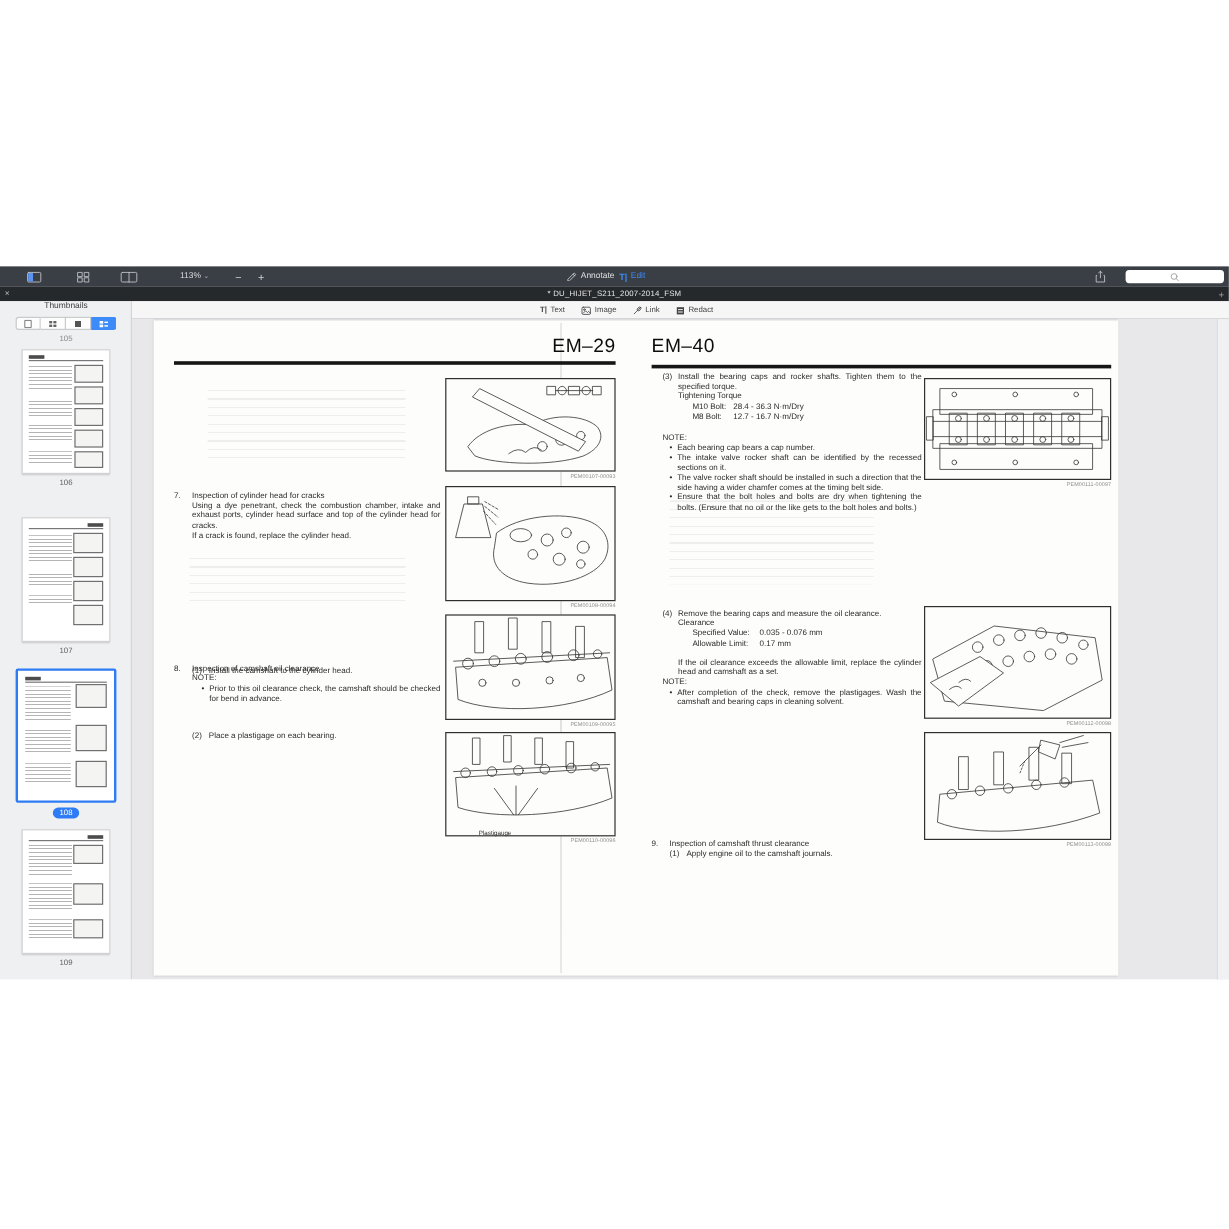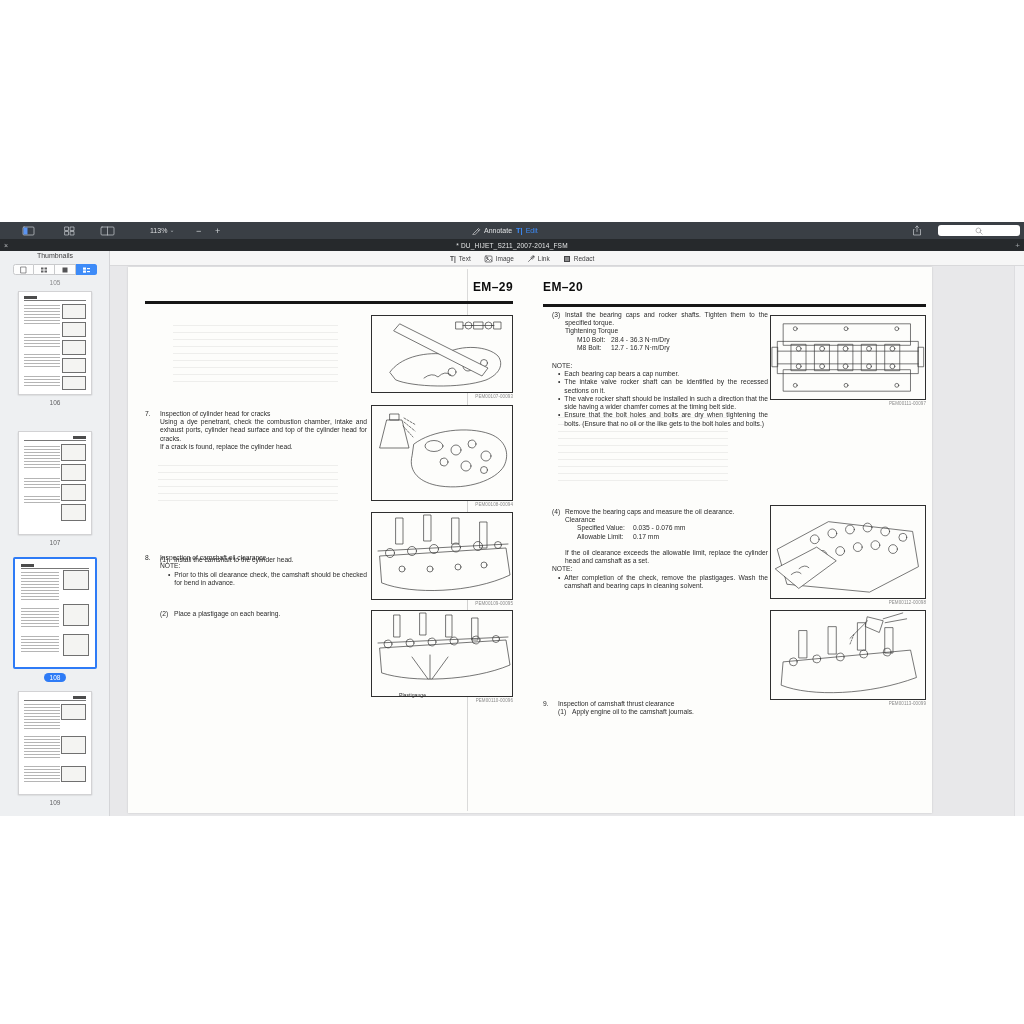--- a/index.html
+++ b/index.html
@@ -62,21 +62,21 @@
   .mini-box{position:absolute;border:.5px solid #707070;background:#f4f4f2;}
 
   
   .content{position:absolute;left:110px;top:44px;width:914px;height:550px;background:#e8e8ea;}
   .vscroll{position:absolute;right:0;top:0;width:10px;height:550px;background:#f1f1f3;border-left:1px solid #dddde0;}
   .spread{position:absolute;left:18px;top:1px;width:804px;height:546px;background:#fdfdfb;
     box-shadow:0 0 2px rgba(0,0,0,.15);}
   .crease{position:absolute;left:339px;top:2px;width:1px;height:542px;
     background:linear-gradient(180deg,#c9c9c9,#b5b5b5,#c9c9c9);opacity:.65;}
 
-  .pg-h{position:absolute;font-size:12px;font-weight:700;color:#0c0c0c;letter-spacing:.4px;}
+  .pg-h{position:absolute;font-size:16px;font-weight:400;color:#0c0c0c;letter-spacing:.4px;}
   .pg-rule{position:absolute;height:2.5px;background:#161616;}
 
   .doc{position:absolute;font-size:6.7px;line-height:1.23;color:#2b2b2b;}
   .j{text-align:justify;}
   .li{position:relative;padding-left:15px;}
   .li .num{position:absolute;left:0;top:0;}
   .note-label{margin-left:0;}
   .nitem{display:flex;gap:4px;margin-left:8px;}
   .nitem .b{flex:none;}
   .nitem .t{flex:1;}
@@ -443,21 +443,21 @@
                 <circle cx="124" cy="28" r="3.5"></circle>
             <path d="M8,37 L134,29 L138,54 C100,70 40,72 10,62 Z"></path>
             <path d="M56,68 L40,46 M58,68 L58,44 M60,68 L76,46"></path>
           </g>
             </svg>
           <div class="fig-label" style="left:28px;bottom:5px;">Plastigauge</div>
         </div>
         <div class="cap">PEM00110-00096</div>
       </div>
 
-      <div class="pg-h" style="left:415px;top:13px;">EM–20</div>
+      <div class="pg-h" style="left:415px;top:13px;">EM–40</div>
       <div class="pg-rule" style="left:415px;width:383px;top:37px;"></div>
 
       <div class="doc" style="left:415px;top:44px;width:225px;">
         <div class="sblock">
             <span class="num">(3)</span>
             <span class="bd j">Install the bearing caps and rocker shafts. Tighten them to the specified torque.</span>
           </div>
         <div class="ind1">Tightening Torque</div>
         <div class="trow">
             <span class="lab" style="width:34px;">M10 Bolt:</span>

